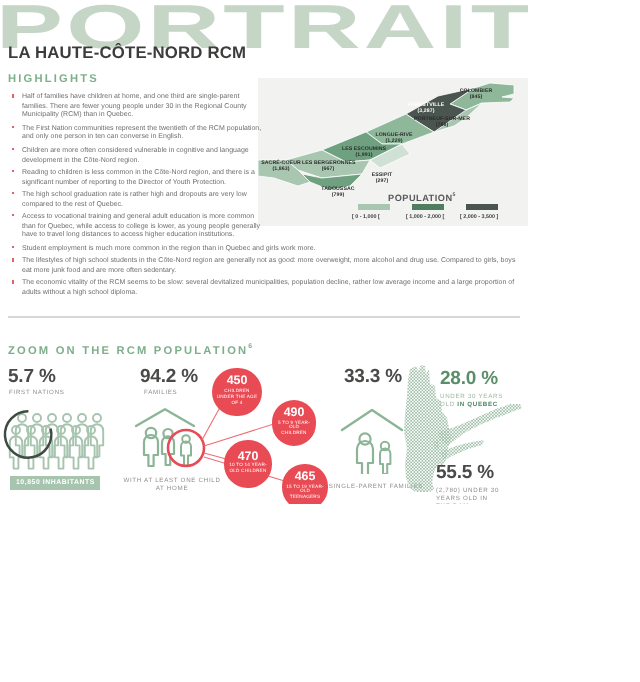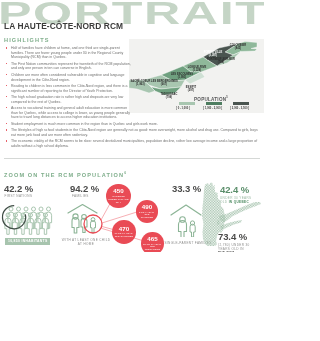--- a/index.html
+++ b/index.html
@@ -123,21 +123,21 @@
         <div class="hlitem">Access to vocational training and general adult education is more common than for Quebec, while access to college is lower, as young people generally have to travel long distances to access higher education institutions.</div>
         <div class="hlitem">Student employment is much more common in the region than in Quebec and girls work more.</div>
         <div class="hlitem">The lifestyles of high school students in the Côte-Nord region are generally not as good: more overweight, more alcohol and drug use. Compared to girls, boys eat more junk food and are more often sedentary.</div>
         <div class="hlitem">The economic vitality of the RCM seems to be slow: several devitalized municipalities, population decline, rather low average income and a large proportion of adults without a high school diploma.</div>
       </div>
     </div>
 
   <div class="divider"></div>
   <div class="sect-h" style="left:4px;top:171.5px"><span>ZOOM ON THE RCM POPULATION</span><sup style="font-size:3.4px">6</sup></div>
 
-  <div class="bignum" style="left:4px;top:184px">42.2 %</div>
+  <div class="bignum" style="left:4px;top:184px">5.7 %</div>
   <div class="caption" style="left:4.5px;top:194px">FIRST NATIONS</div>
   <svg class="people" style="position:absolute;left:1px;top:201px" width="60" height="38" viewBox="0 0 60 38">
       <g>
         <circle cx="10" cy="8" r="2" fill="none" stroke="#a7c4ae" stroke-width="0.95"></circle>
         <path d="M6.9,14.2 a3.1,3.1 0 0 1 6.2,0 v7.5 h-1.9 v5.6 h-2.4 v-5.6 h-1.9 z" fill="none" stroke="#a7c4ae" stroke-width="0.95" stroke-linejoin="round"></path>
         <circle cx="17.5" cy="8" r="2" fill="none" stroke="#a7c4ae" stroke-width="0.95"></circle>
         <path d="M14.4,14.2 a3.1,3.1 0 0 1 6.2,0 v7.5 h-1.9 v5.6 h-2.4 v-5.6 h-1.9 z" fill="none" stroke="#a7c4ae" stroke-width="0.95" stroke-linejoin="round"></path>
         <circle cx="25" cy="8" r="2" fill="none" stroke="#a7c4ae" stroke-width="0.95"></circle>
         <path d="M21.9,14.2 a3.1,3.1 0 0 1 6.2,0 v7.5 h-1.9 v5.6 h-2.4 v-5.6 h-1.9 z" fill="none" stroke="#a7c4ae" stroke-width="0.95" stroke-linejoin="round"></path>
         <circle cx="32.5" cy="8" r="2" fill="none" stroke="#a7c4ae" stroke-width="0.95"></circle>
@@ -199,23 +199,23 @@
       </pattern>
     </defs>
     <g fill="url(#halft)">
       <path d="M3,6.5 L6,5 L7,7.5 L8.5,4.5 L10.5,5 L11,9 L12.5,6.5 L13,14 L15.5,15 L16,21 L18.5,22.5 L19,28 L21.5,31 L22.5,36 L23.5,41 L22,46 L21,52 L19,55 L17,54 L15,58 L14,63 L15,66.5 L12,68.5 L7,69 L3,66 L1,61 L0.5,54 L1.5,46 L0,38 L0.5,29 L1.5,20 L2,12 Z"></path>
       <path d="M17,38 L24,36 L30,33.5 L38,30 L46,26.5 L53,24 L58,24 L59,26 L54,28 L46,31 L38,34.5 L30,38.5 L25,42.5 L22,44.5 L18,42 Z"></path>
       <path d="M18,48 L26,45 L34,43 L40,42 L39,44.5 L32,46.5 L25,49.5 L20,52 Z"></path>
       <path d="M15,43 L17,42 L17.5,45.5 L15.5,47.5 Z"></path>
     </g>
   </svg>
 
-  <div class="bignum g" style="left:220px;top:185px">42.4 %</div>
+  <div class="bignum g" style="left:220px;top:185px">28.0 %</div>
   <div class="caption" style="left:220px;top:195.5px;color:#9ab9a2"><span>UNDER 30 YEARS</span><br><span>OLD </span><b style="color:#4c8a60">IN QUEBEC</b></div>
-  <div class="bignum" style="left:218px;top:232px">73.4 %</div>
+  <div class="bignum" style="left:218px;top:232px">55.5 %</div>
   <div class="caption" style="left:218px;top:242.5px"><span>(2,780) UNDER 30</span><br><span>YEARS OLD IN</span><br><b>THE RCM</b></div>
 
   <svg style="position:absolute;left:0;top:0;pointer-events:none" width="264" height="341">
     <g stroke="#ef6d75" stroke-width="0.55" fill="none">
       <path d="M101,220 L112,200"></path>
       <path d="M102,223 L140,211"></path>
       <path d="M102,226.5 L115,230"></path>
       <path d="M102,228.5 L144,241"></path>
     </g>
   </svg>

